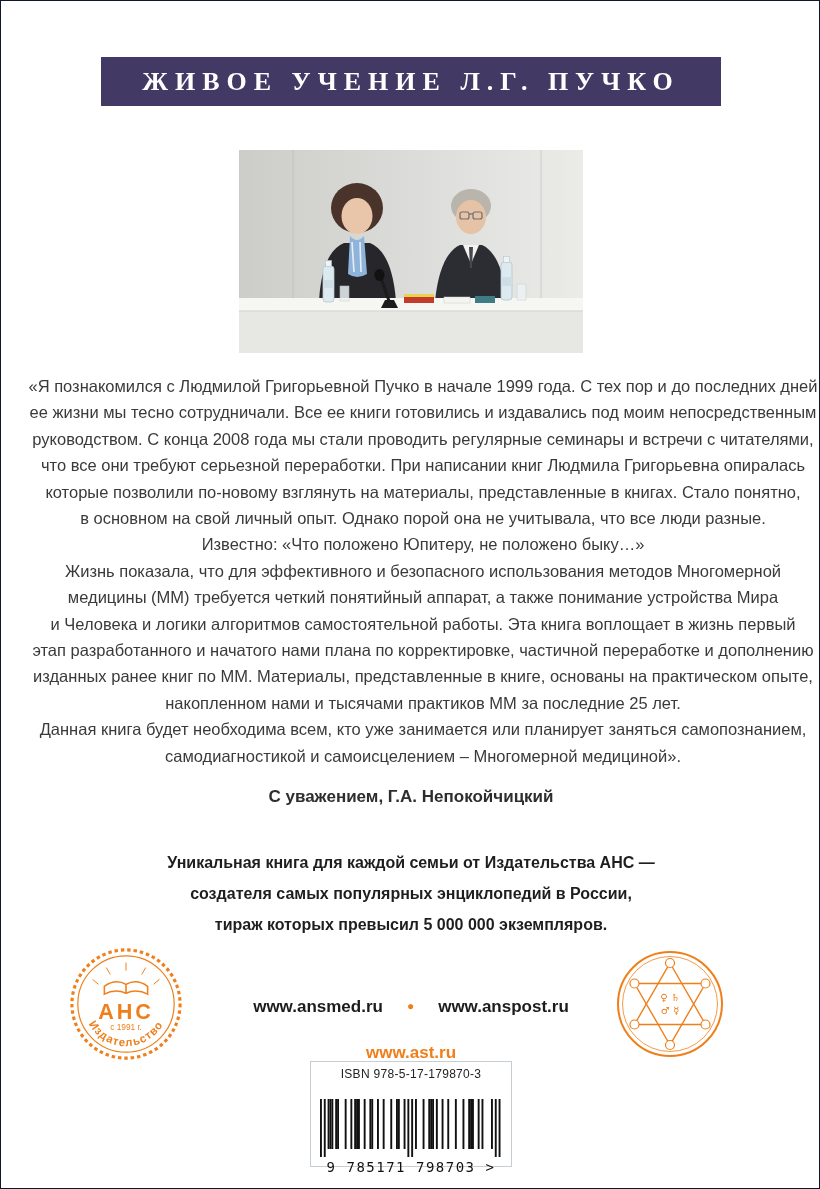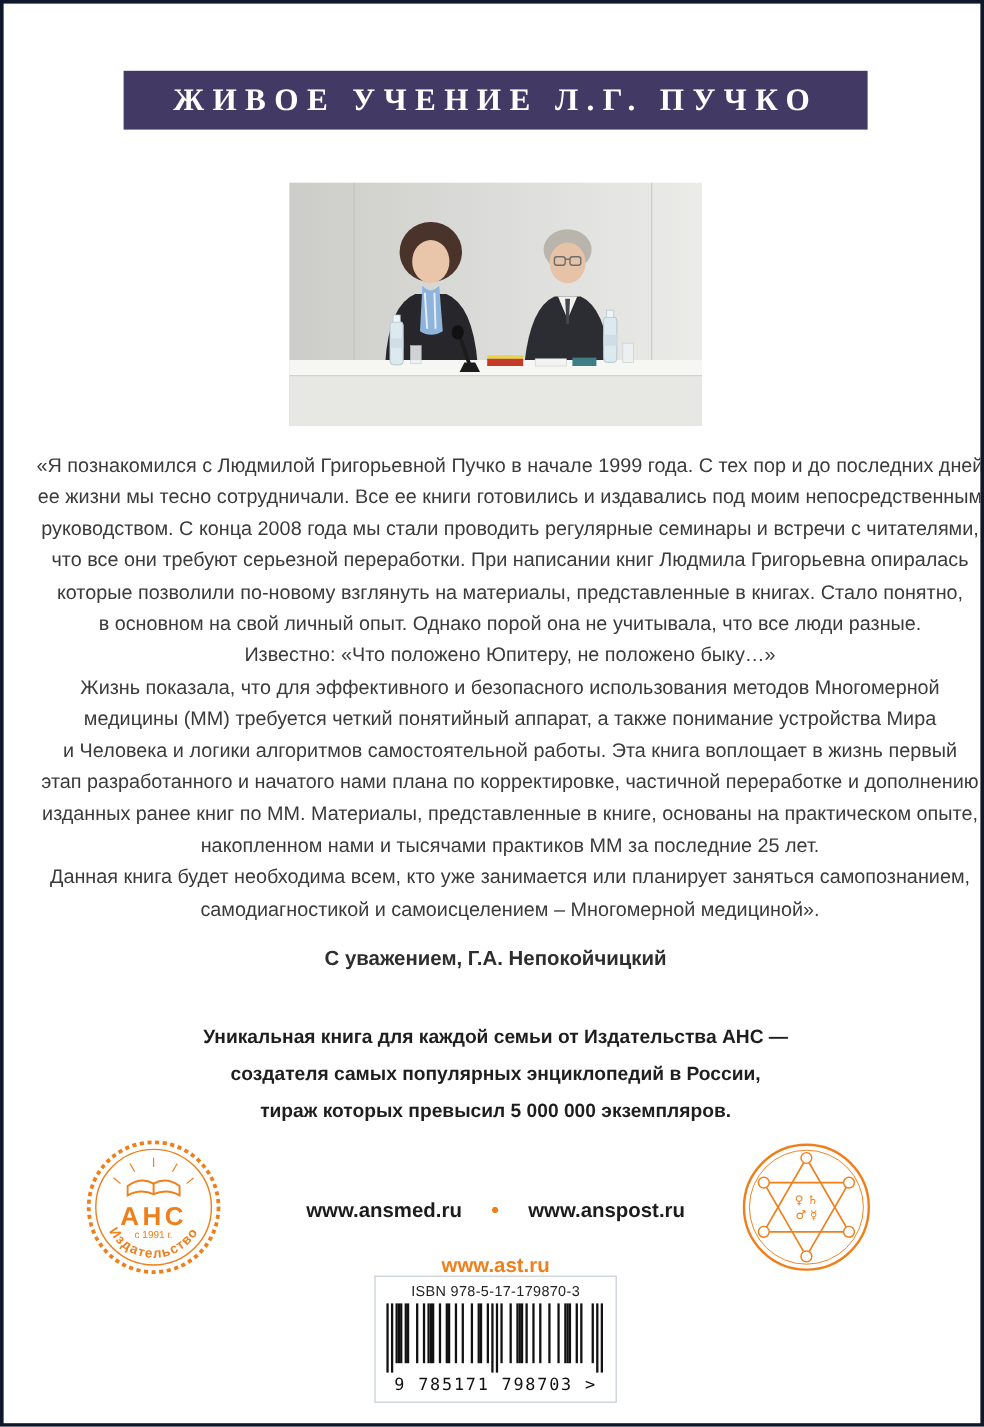--- a/index.html
+++ b/index.html
@@ -1,18 +1,18 @@
 <!DOCTYPE html>
 <html><head>
 <meta charset="utf-8">
 <style>
   html,body{margin:0;padding:0;background:#ffffff;}
   .page{
     position:relative;width:820px;height:1189px;background:#ffffff;
-    border:3px solid #0f172a;box-sizing:border-box;overflow:hidden;
+    border:1px solid #0f172a;box-sizing:border-box;overflow:hidden;
     font-family:"Liberation Sans",sans-serif;color:#333;
   }
   .band{
     position:absolute;left:100px;top:56px;width:620px;height:49px;
     background:#423a64;color:#ffffff;display:flex;align-items:center;justify-content:center;
     font-family:"Liberation Serif",serif;font-weight:bold;font-size:26px;letter-spacing:7px;
     white-space:nowrap;
   }
   .photo{position:absolute;left:238px;top:149px;width:344px;height:203px;}
   .quote{
@@ -38,21 +38,21 @@
   .sites .dot{color:#ef7f1b;margin:0 24px;font-size:12px;vertical-align:2px;}
   .ast{
     position:absolute;left:0;top:1042px;width:820px;text-align:center;
     font-weight:bold;font-size:17px;color:#ef7f1b;
   }
   .barcode-box{
     position:absolute;left:309px;top:1060px;width:202px;height:106px;
     background:#ffffff;border:1px solid #c6ced4;box-sizing:border-box;
     text-align:center;padding-top:5px;
   }
-  .isbn{font-size:12px;color:#222;margin-bottom:3px;letter-spacing:0.3px;}
+  .isbn{font-size:12px;color:#222;margin-bottom:18px;letter-spacing:0.3px;}
   #barcode-svg{display:block;margin:0 auto;fill:#111;}
   .barcode-digits{
     font-family:"DejaVu Sans Mono",monospace;font-size:14px;color:#111;
     letter-spacing:1.5px;margin-top:2px;white-space:nowrap;
   }
 </style>
 </head>
 <body>
 
 <div class="page">

